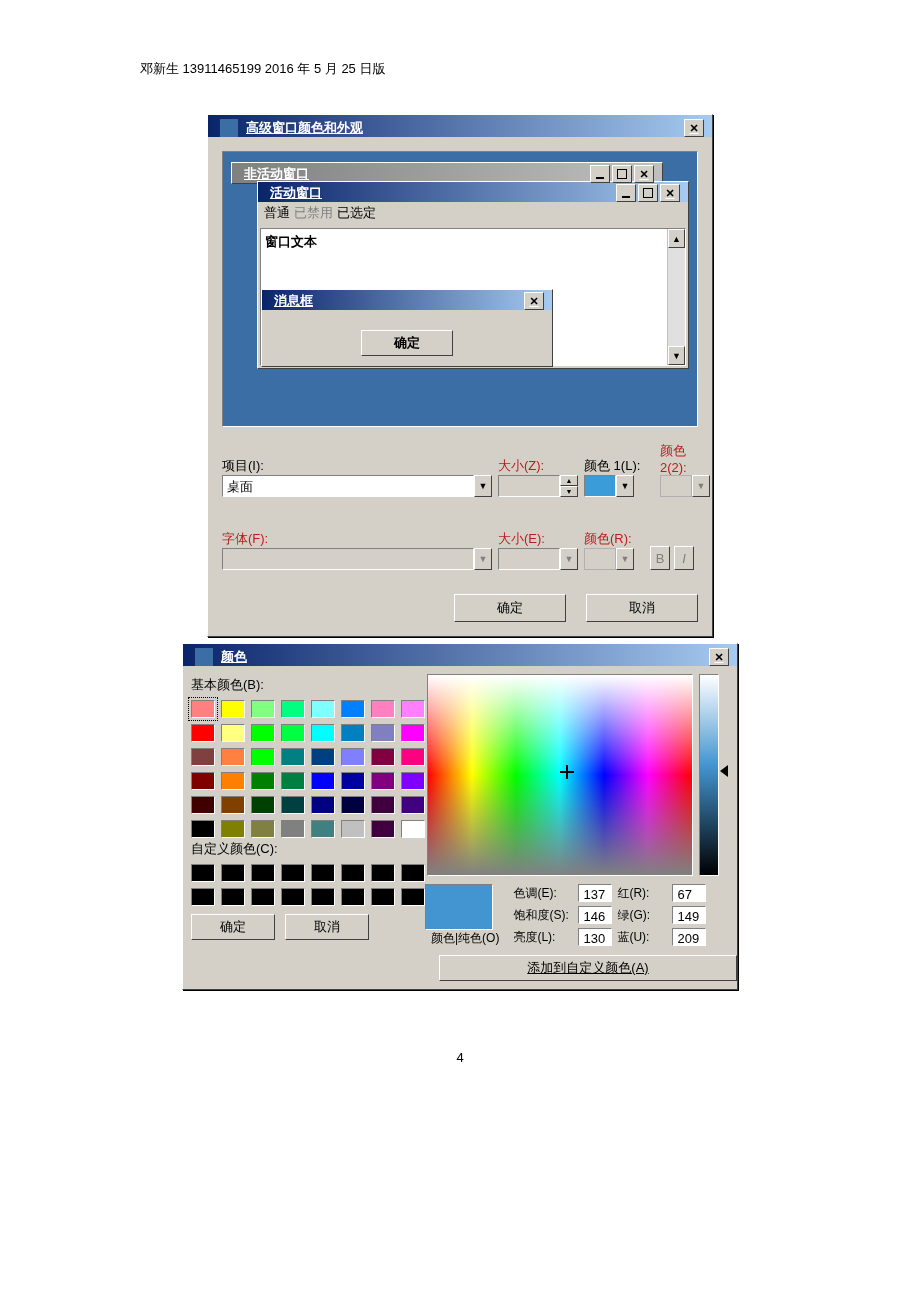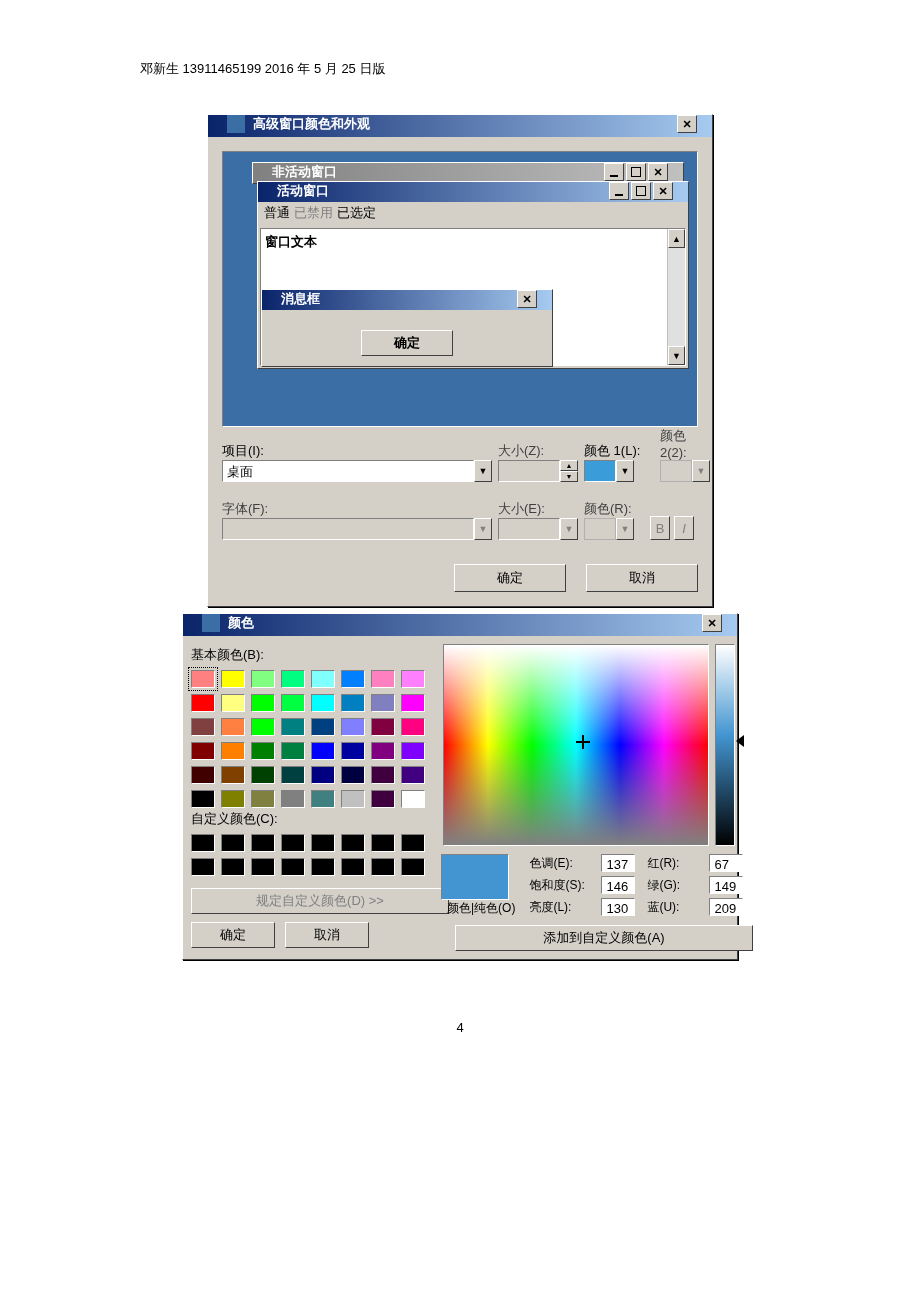--- a/index.html
+++ b/index.html
@@ -3,64 +3,64 @@
 <meta charset="utf-8">
 <style>
   body { font-family: "Microsoft YaHei","SimSun",sans-serif; font-size:13px; background:#fff; margin:0; }
   .page { width:920px; margin:0 auto; padding:60px 0 0 0; }
   .doc-header { font-size:13px; padding-left:140px; margin-bottom:36px; color:#000; }
   .caption   { text-align:center; margin:6px 0 2px 0; }
 
   
   .dlg { position:relative; background:#d4d0c8; border-top:1px solid #fff; border-left:1px solid #fff;
          border-right:1px solid #404040; border-bottom:1px solid #404040; box-shadow:1px 1px 0 #000; }
-  .titlebar { height:22px; display:flex; align-items:flex-start;
+  .titlebar { height:22px; display:flex; align-items:flex-end;
               background:linear-gradient(to right,#0a246a,#a6caf0); color:#fff; font-weight:bold;
-              font-size:13px; padding:0 15px; }
+              font-size:13px; padding:0 8px;text-decoration:underline; }
   .titlebar.inact { background:linear-gradient(to right,#808080,#c0c0c0); }
   .titlebar .ico { width:16px; height:16px; margin:0 4px; display:inline-block;
                    border:1px solid #3a6ea5; background:#3a6ea5; }
   .titlebar .t-text { flex:1; padding-left:4px; white-space:nowrap; }
   .tbtn { width:18px; height:16px; background:#d4d0c8; border-top:1px solid #fff; border-left:1px solid #fff;
           border-right:1px solid #404040; border-bottom:1px solid #404040; margin-left:2px;
           display:inline-flex; align-items:center; justify-content:center; color:#000; font-family:Arial;
           font-weight:bold; font-size:11px; line-height:1; cursor:default; }
   .tbtn.sq::before { content:""; display:block; width:8px; height:8px; border:1px solid #000; }
   .tbtn.min::before{ content:""; display:block; width:8px; height:2px; background:#000; margin-top:8px; }
 
   
   .dlg1 { width:504px; margin:0 auto; }
   .dlg1 .body { padding:14px; }
   .preview { border-top:1px solid #808080; border-left:1px solid #808080;
              border-right:1px solid #fff; border-bottom:1px solid #fff;
              background:#3a6ea5; padding:10px 8px 10px 8px; height:276px; box-sizing:border-box; }
   .pwin { background:#d4d0c8; border-top:1px solid #fff; border-left:1px solid #fff;
           border-right:1px solid #404040; border-bottom:1px solid #404040; }
   .pwin .titlebar { height:20px; font-size:13px; }
-  .pwin-inact { width:430px; margin-left:21px; }
+  .pwin-inact { width:430px; margin-left:0; }
   .pwin-act  { width:430px; margin-left:26px; margin-top:-3px; }
   .menu-row { height:22px; display:flex; gap:4px; padding:2px 6px; font-size:13px; }
   .menu-row .dis { color:#808080; }
   .textarea { background:#fff; margin:0 2px 2px 2px; border-top:1px solid #808080; border-left:1px solid #808080;
               border-right:1px solid #fff; border-bottom:1px solid #fff; height:128px; padding:4px;
               position:relative; font-size:13px; font-weight:bold; color:#000; }
   .vsbar { position:absolute; right:0; top:0; bottom:0; width:17px; background:#e0e0e0;
            border-left:1px solid #c0c0c0; }
   .vsbar .up,.vsbar .dn{position:absolute;left:0;right:0;height:17px;background:#d4d0c8;
           border-top:1px solid #fff;border-left:1px solid #fff;border-right:1px solid #404040;border-bottom:1px solid #404040;
           font-size:9px;display:flex;align-items:center;justify-content:center;}
   .vsbar .up{top:0}.vsbar .dn{bottom:0}
   .msgbox { position:absolute; left:0; top:60px; width:290px; }
   .msgbox .inner { padding:4px 6px 10px 6px; font-size:13px; }
   .btn { height:24px; min-width:70px; background:#d4d0c8; border-top:1px solid #fff; border-left:1px solid #fff;
          border-right:1px solid #404040; border-bottom:1px solid #404040; padding:0 10px; font-size:13px;
          display:inline-flex; align-items:center; justify-content:center; cursor:default; }
   .note  { margin:10px 0 26px 0; font-size:13px; line-height:1.7; }
   .lbl   { font-size:13px; color:#000; }
-  .lbl.gray{ color:#404040; }
+  .lbl.gray{ color:#b91c1c;margin-top:15px; }
   .sunk  { background:#fff; border-top:1px solid #808080; border-left:1px solid #808080;
            border-right:1px solid #fff; border-bottom:1px solid #fff; height:22px; box-sizing:border-box;
            padding:2px 4px; font-size:13px; }
   .ddbtn { width:18px; height:22px; background:#d4d0c8; border-top:1px solid #fff; border-left:1px solid #fff;
            border-right:1px solid #404040; border-bottom:1px solid #404040; display:inline-flex;
            align-items:center; justify-content:center; font-size:9px; box-sizing:border-box; }
   .spin  { display:inline-flex; flex-direction:column; height:22px; }
   .spin .sb{ width:16px; height:11px; background:#d4d0c8; border-top:1px solid #fff; border-left:1px solid #fff;
              border-right:1px solid #404040; border-bottom:1px solid #404040; font-size:7px;
              display:flex;align-items:center;justify-content:center; }
@@ -103,25 +103,25 @@
   .spectrum .cross::after {left:0;top:6px;width:14px;height:2px;}
   .lumbar { display:inline-block; width:18px; height:200px; margin-left:6px;
             border-top:1px solid #808080; border-left:1px solid #808080;
             border-right:1px solid #fff; border-bottom:1px solid #fff;
             background:linear-gradient(to bottom,#fff,#4395d1 45%,#000); vertical-align:top; position:relative; }
   .lumbar .tri{position:absolute;right:-10px;top:45%;width:0;height:0;border-top:6px solid transparent;
                border-bottom:6px solid transparent;border-right:8px solid #000;}
   .right-top{ display:flex; }
   .preview2 { width:66px; height:44px; background:#4395d1; border-top:1px solid #808080; border-left:1px solid #808080;
               border-right:1px solid #fff; border-bottom:1px solid #fff; }
-  .hslrow { display:grid; grid-template-columns:60px 34px 50px 34px; gap:4px 12px; font-size:12px;
+  .hslrow { display:grid; grid-template-columns:60px 34px 50px 34px; gap:4px 5px; font-size:12px;
             align-items:center; margin-left:6px; }
   .numin { height:18px; box-sizing:border-box; }
   .solidlbl{ font-size:12px; margin-left:6px; }
-  .addbtn  { width:276px; height:24px; margin:8px 0 0 14px; }
+  .addbtn  { width:276px; height:24px; margin:8px 0 0 14px;text-decoration:underline; }
   .rightlow{ display:flex; align-items:flex-start; }
   .page-num{ text-align:center; margin-top:60px; font-size:13px; }
 </style>
 </head>
 <body>
 
 <div class="page">
   <div class="doc-header">邓新生 13911465199 2016 年 5 月 25 日版</div>
 
   <div class="dlg dlg1">
@@ -313,21 +313,20 @@
             <div class="c"></div>
             <div class="c"></div>
             <div class="c"></div>
             <div class="c"></div>
             <div class="c"></div>
             <div class="c"></div>
             <div class="c"></div>
             <div class="c"></div>
             <div class="c"></div>
           </div>
-        <div class="btn wide-dis">规定自定义颜色(D) &gt;&gt;</div>
         <div class="okrow">
           <span class="btn">确定</span>
           <span class="btn">取消</span>
         </div>
       </div>
       <div class="right2">
         <div class="right-top">
           <div class="spectrum">
               <div class="cross"></div>
             </div>

